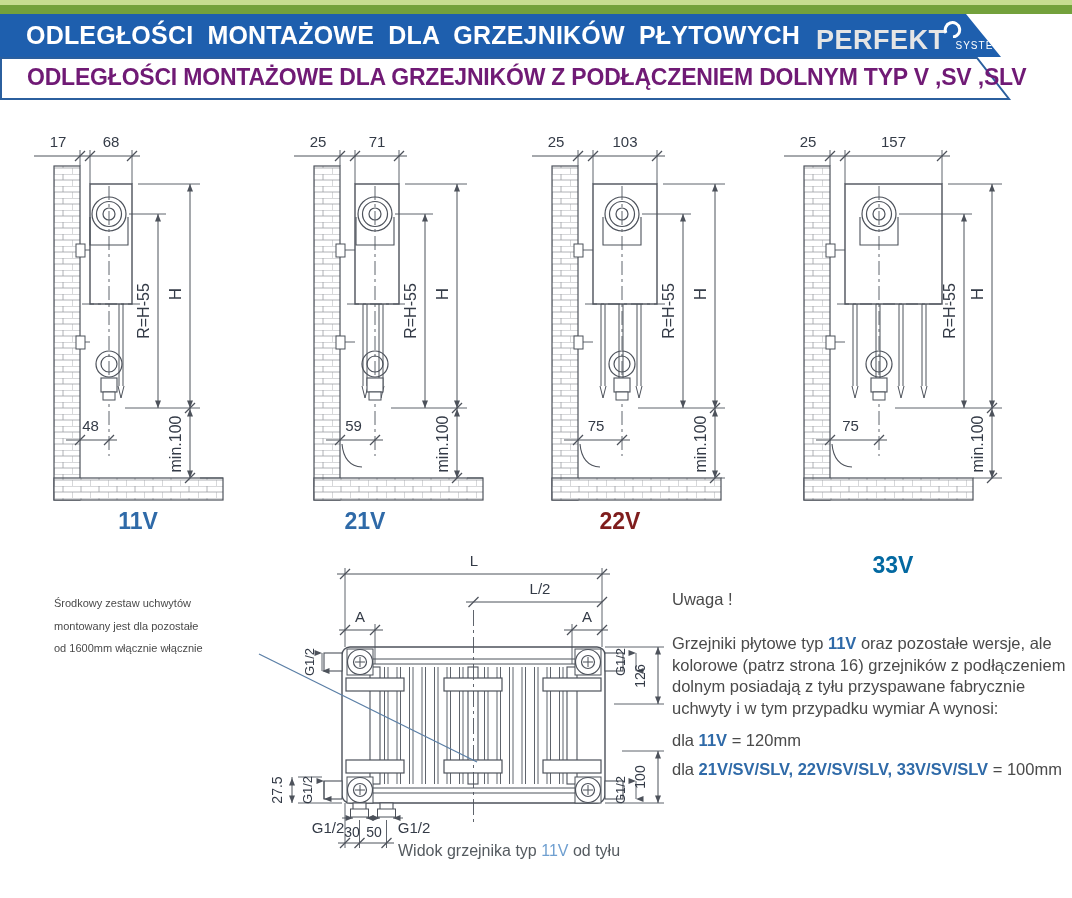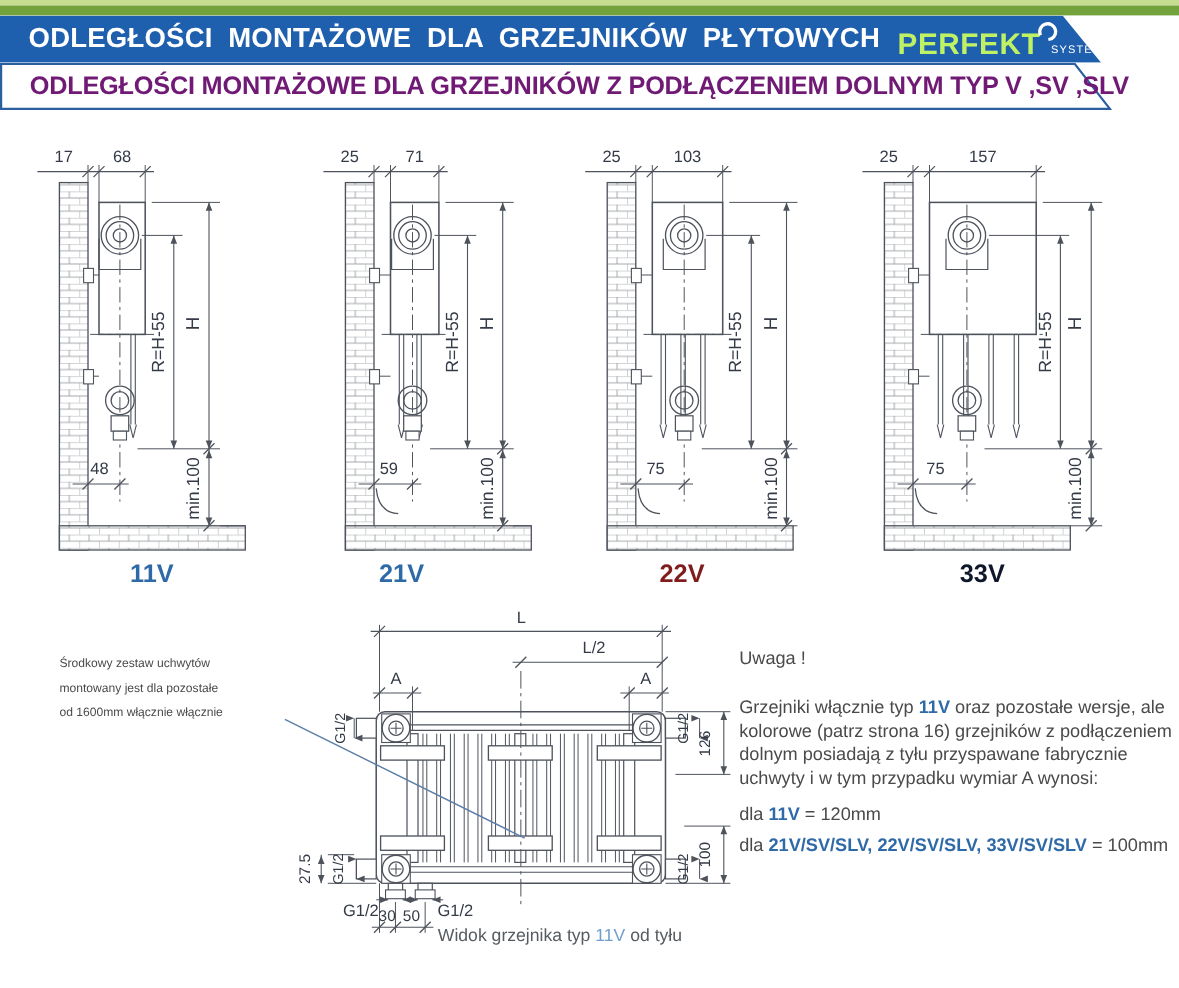--- a/index.html
+++ b/index.html
@@ -9,21 +9,21 @@
   
   .stripe-light{position:absolute;left:0;top:0;width:1072px;height:5px;}
   .stripe-dark{position:absolute;left:0;top:5px;width:1072px;height:9px;}
 
   
   .banner1{position:absolute;left:0;top:14px;width:1002px;height:43px;
     clip-path:polygon(0 0,966px 0,1001px 43px,0 43px);
     display:flex;align-items:center;padding-left:26px;box-sizing:border-box;}
   .banner1 .t1{color:#fff;font-size:25px;font-weight:700;letter-spacing:.2px;word-spacing:7px;white-space:nowrap;}
   .logo{display:inline-flex;align-items:flex-end;margin-left:16px;position:relative;}
-  .logo .name{color:#bef264;font-size:27px;font-weight:800;letter-spacing:.5px;line-height:27px;}
+  .logo .name{color:#e5e5e5;font-size:27px;font-weight:800;letter-spacing:.5px;line-height:27px;}
   .logo .mark{margin-left:-4px;margin-bottom:12px;}
   .logo .sub{color:#fff;font-size:10px;font-weight:400;letter-spacing:1px;margin-left:-6px;margin-bottom:3px;}
 
   
   .banner2{position:absolute;left:0;top:57px;width:1020px;height:43px;}
   .banner2 svg{position:absolute;left:0;top:0;}
   .banner2 .t2{position:absolute;left:27px;top:7px;font-size:23px;font-weight:600;letter-spacing:-.2px;white-space:nowrap;}
 
   .fig{position:absolute;top:126px;}
   .fig svg{display:block;}
@@ -336,21 +336,21 @@
         <line x1="48" y1="314" x2="119" y2="314" stroke="#4d525b" stroke-width="1"></line>
         <line x1="57" y1="319" x2="67" y2="309" stroke="#4d525b" stroke-width="1.2"></line>
         <line x1="106" y1="319" x2="116" y2="309" stroke="#4d525b" stroke-width="1.2"></line>
         <text x="82.5" y="305" font-size="15" fill="#343b47" text-anchor="middle">75</text>
       </svg>
     </div>
 
   <div class="type-label" style="left: 93px; color: rgb(47, 106, 168);">11V</div>
   <div class="type-label" style="left: 320px; color: rgb(47, 106, 168);">21V</div>
   <div class="type-label" style="left: 575px; color: #7f1d1d;">22V</div>
-  <div class="type-label" style="left: 848px; color: #0f172a;">33V</div>
+  <div class="type-label" style="left: 848px; color: #0369a1; margin-top: 44px;">33V</div>
 
   <div class="note-left">
     <div>Środkowy zestaw uchwytów</div>
     <div>montowany jest dla pozostałe</div>
     <div>od 1600mm włącznie włącznie</div>
   </div>
 
   <div class="rear" id="rearfig"><svg width="420" height="300" viewBox="0 0 420 300">
         <rect x="80" y="95" width="263" height="156" rx="8" fill="#fff" stroke="#4d525b" stroke-width="1.4"></rect>
         <line x1="90" y1="107" x2="334" y2="107" stroke="#4d525b" stroke-width="1"></line>
@@ -504,21 +504,21 @@
         <text x="90" y="285" font-size="14" fill="#343b47" text-anchor="middle">30</text>
         <text x="112" y="285" font-size="14" fill="#343b47" text-anchor="middle">50</text>
       </svg></div>
 
   <div class="caption">
     <span>Widok grzejnika typ </span><span class="hl-light" style="color:#6f9fd0">11V</span><span> od tyłu</span>
   </div>
 
   <div class="note-right">
     <p class="uw">Uwaga !</p>
-    <p class="para"><span>Grzejniki włącznie typ </span><span class="hl" style="color: rgb(47, 106, 168);">11V</span><span> oraz pozostałe wersje, ale kolorowe (patrz strona 16) grzejników z podłączeniem dolnym posiadają z tyłu przyspawane fabrycznie uchwyty i w tym przypadku wymiar A wynosi:</span></p>
+    <p class="para"><span>Grzejniki płytowe typ </span><span class="hl" style="color: rgb(47, 106, 168);">11V</span><span> oraz pozostałe wersje, ale kolorowe (patrz strona 16) grzejników z podłączeniem dolnym posiadają z tyłu przyspawane fabrycznie uchwyty i w tym przypadku wymiar A wynosi:</span></p>
     <div class="dla"><span>dla </span><span class="hl" style="color: rgb(47, 106, 168);">11V</span><span> = 120mm</span></div>
     <div class="dla"><span>dla </span><span class="hl" style="color: rgb(47, 106, 168); text-align: right;">21V/SV/SLV, 22V/SV/SLV, 33V/SV/SLV</span><span> = 100mm</span></div>
   </div>
 
   <svg class="overlay" width="1072" height="898">
     <line x1="259" y1="654" x2="477" y2="762" stroke="#5b7fa6" stroke-width="1.3"></line>
   </svg>
 </div>
 
 </body></html>

